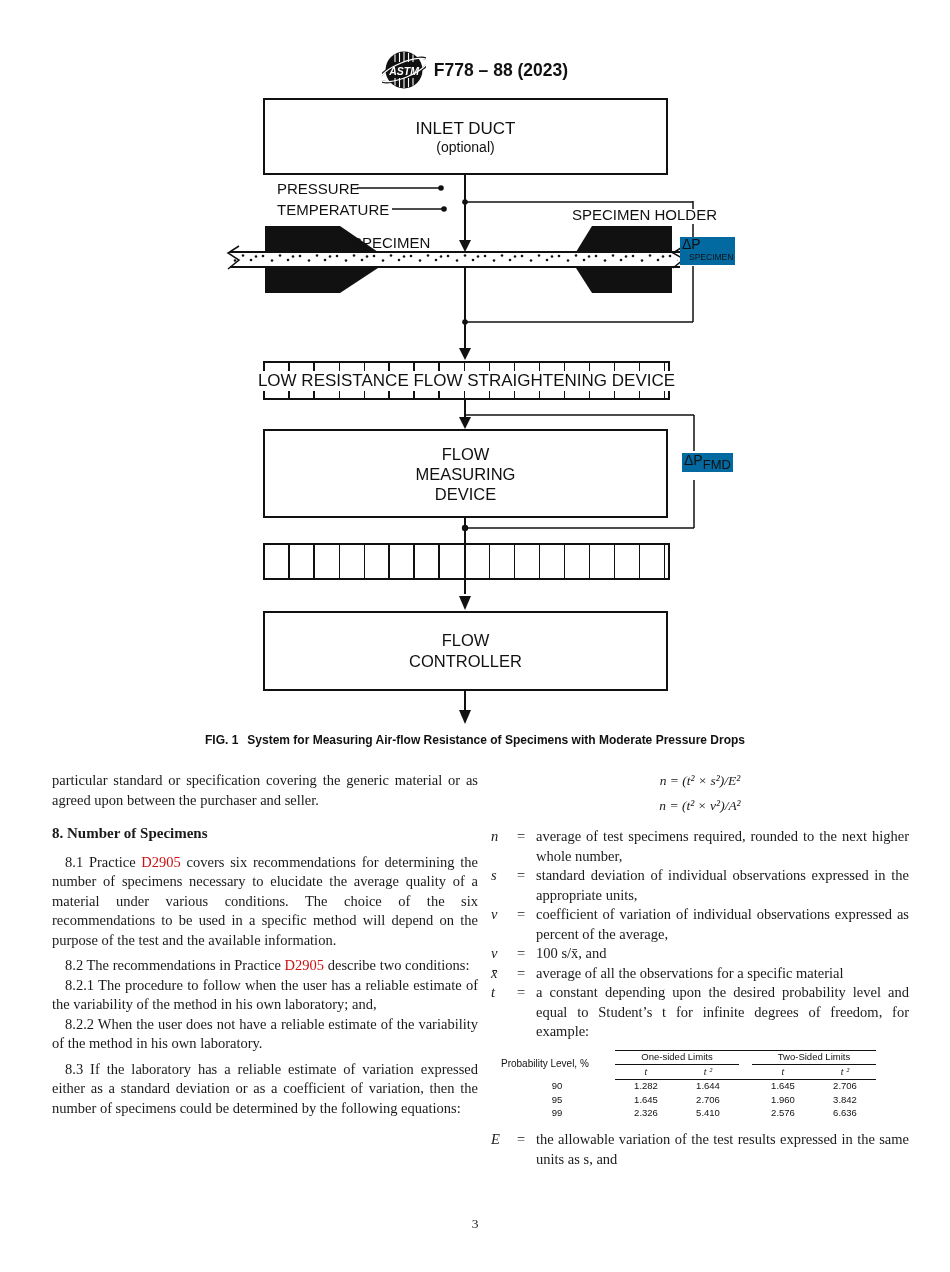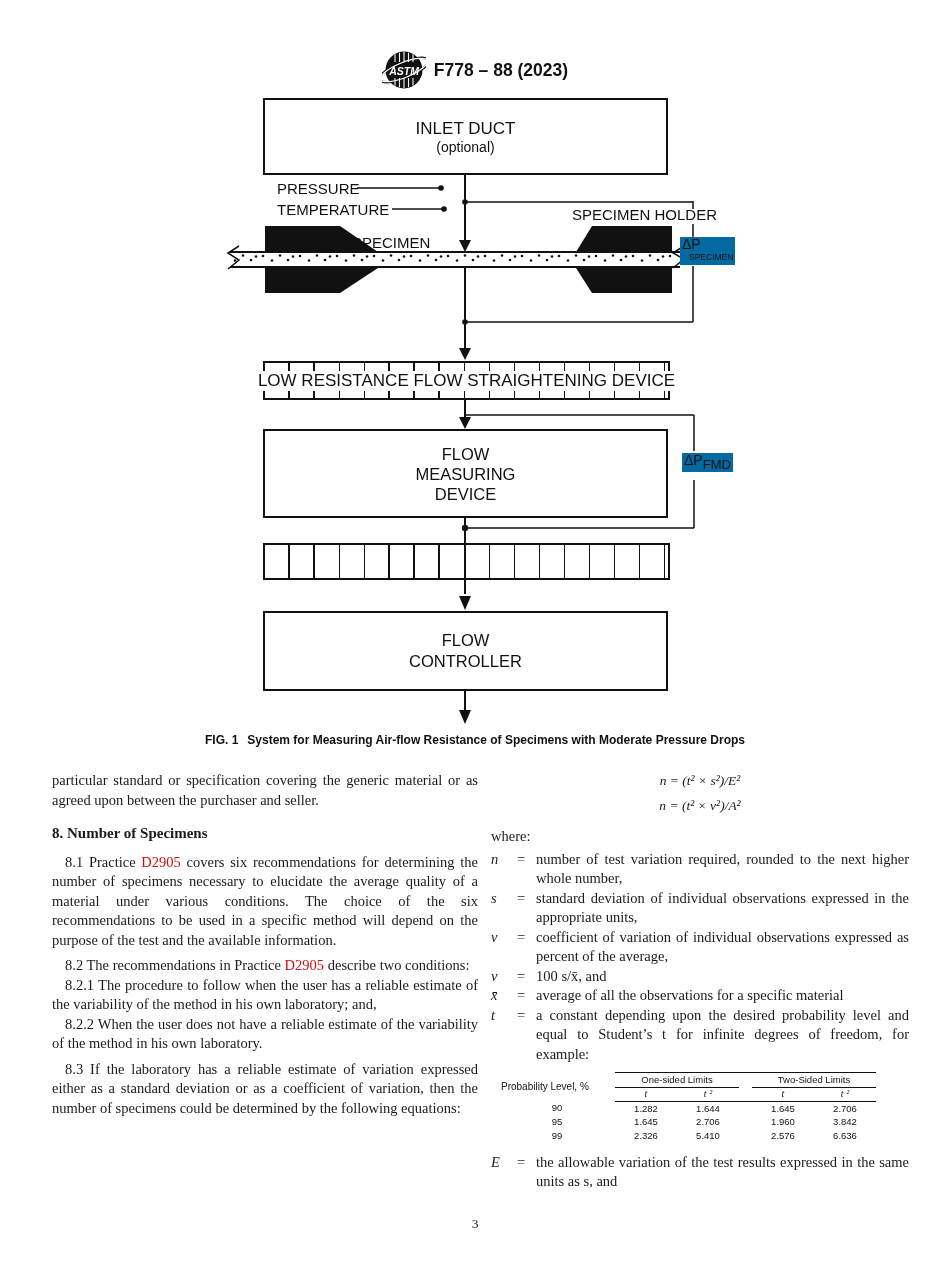--- a/index.html
+++ b/index.html
@@ -194,26 +194,25 @@
     <p class="para ind">8.2.1 The procedure to follow when the user has a reliable estimate of the variability of the method in his own laboratory; and,</p>
     <p class="para ind">8.2.2 When the user does not have a reliable estimate of the variability of the method in his own laboratory.</p>
     <p class="para ind sp">8.3 If the laboratory has a reliable estimate of variation expressed either as a standard deviation or as a coefficient of variation, then the number of specimens could be determined by the following equations:</p>
   </div>
 
   <div class="col col-right">
     <div class="eqs">
       <div>n = (t² × s²)/E²</div>
       <div>n = (t² × v²)/A²</div>
     </div>
-    <div class="where">where:</div>
 
     <div class="defgrid">
       <span class="term">n</span>
         <span class="eqsign">=</span>
-        <span class="ddesc">number of test variation required, rounded to the next higher whole number,</span>
+        <span class="ddesc">average of test specimens required, rounded to the next higher whole number,</span>
       <span class="term">s</span>
         <span class="eqsign">=</span>
         <span class="ddesc">standard deviation of individual observations expressed in the appropriate units,</span>
       <span class="term">v</span>
         <span class="eqsign">=</span>
         <span class="ddesc">coefficient of variation of individual observations expressed as percent of the average,</span>
       <span class="term">v</span>
         <span class="eqsign">=</span>
         <span class="ddesc">100 s/x̄, and</span>
       <span class="term">x̄</span>

